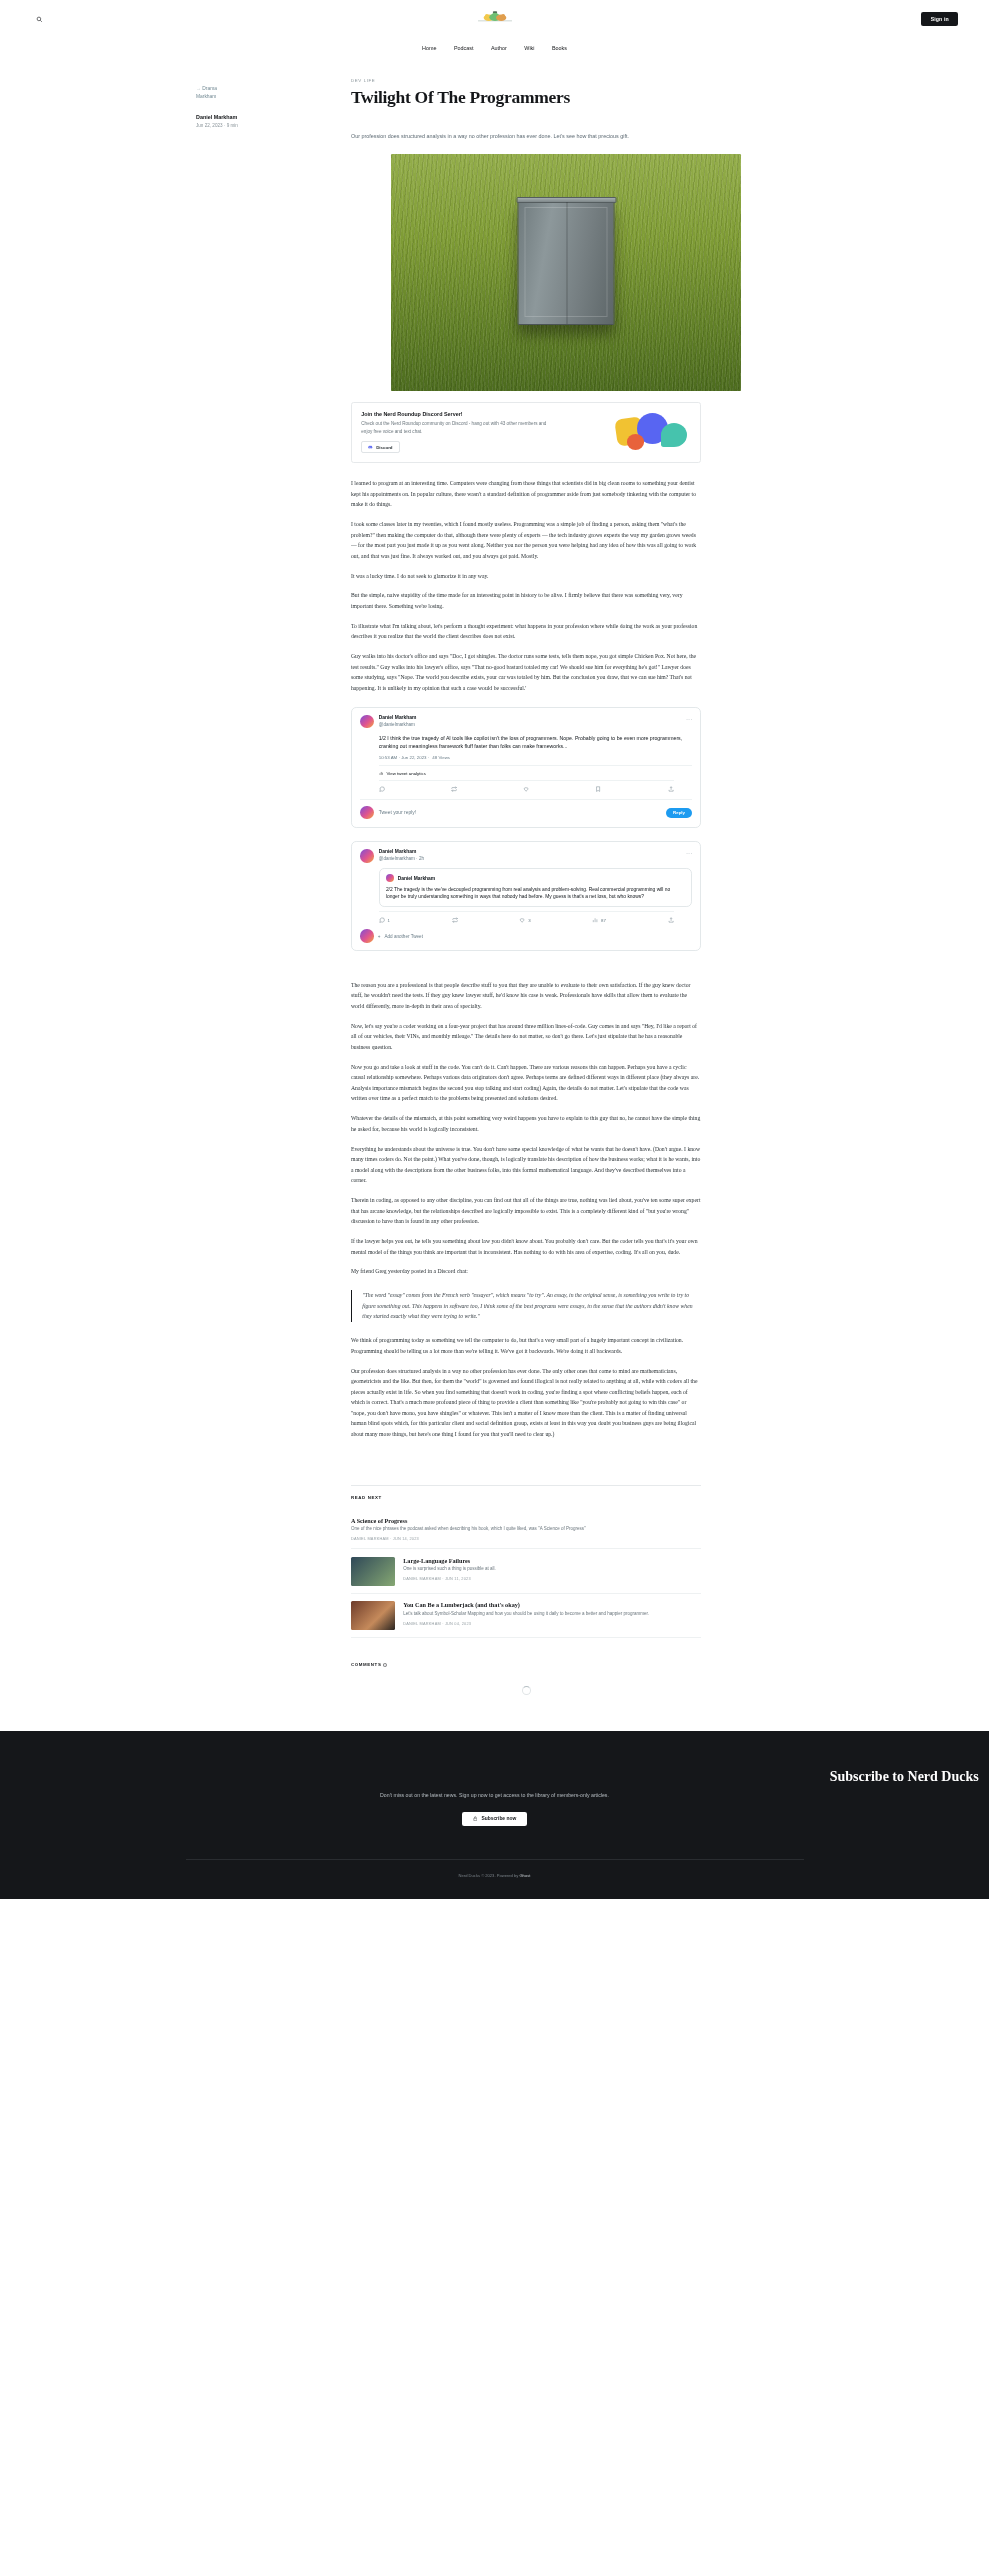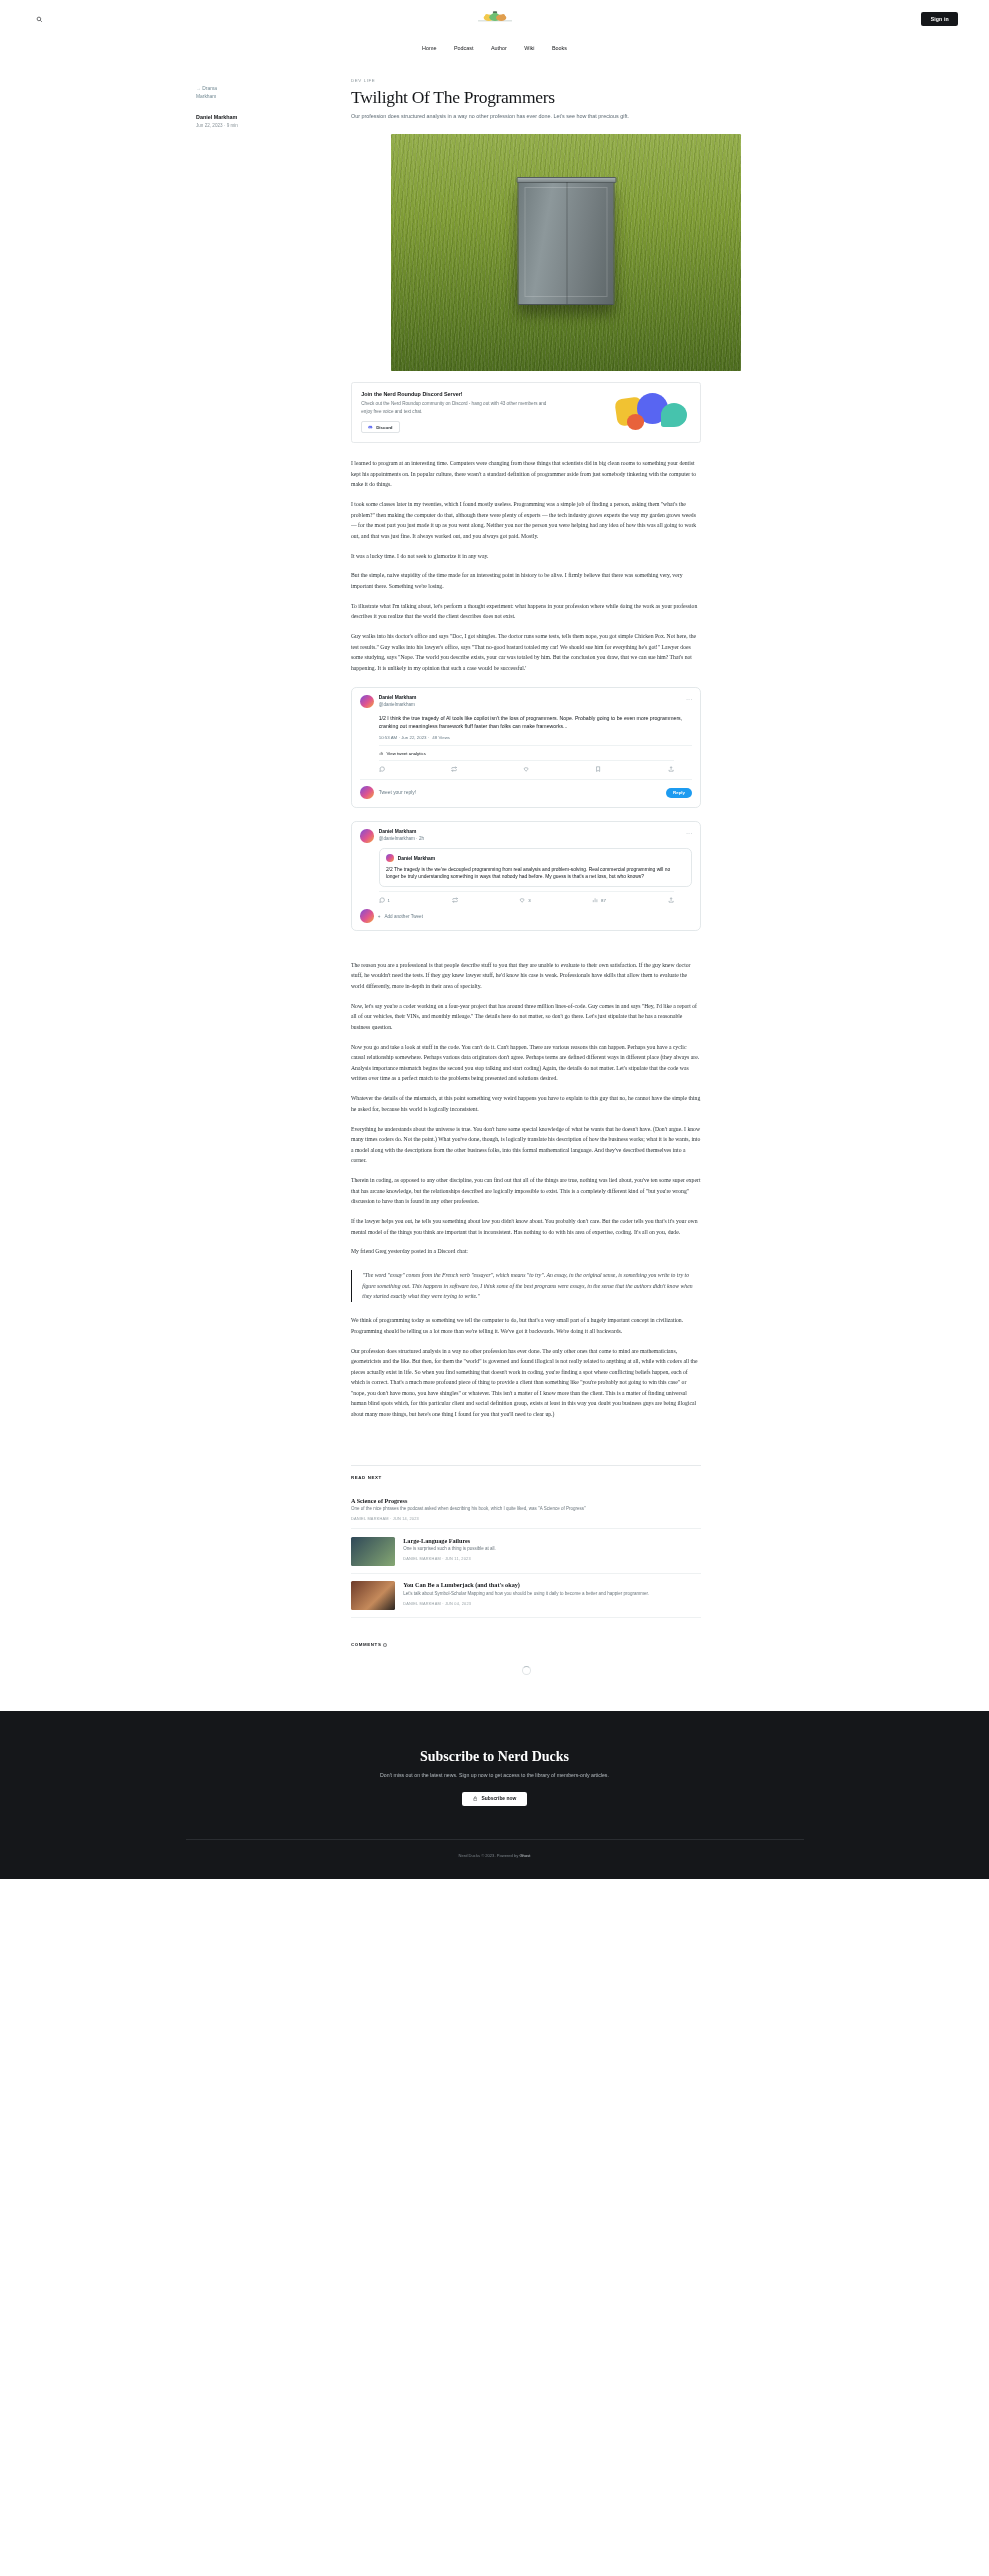--- a/index.html
+++ b/index.html
@@ -88,21 +88,21 @@
   }
   .kicker {
     font-family: "Liberation Sans", sans-serif;
     font-size: 4.4px; letter-spacing: 0.6px;
     text-transform: uppercase; color: #8a949a;
     margin-bottom: 5.2px;
   }
   h1.article-title {
     font-family: "Liberation Serif", serif;
     font-size: 17.5px; line-height: 1.12;
-    font-weight: 400; margin: 0 0 4px;
+    font-weight: 700; margin: 0 0 24px;
     letter-spacing: -0.3px;
   }
   .article-excerpt {
     font-family: "Liberation Sans", sans-serif;
     font-size: 5.4px; line-height: 1.6; color: #5d6a73;
     margin: 0 0 13.4px; max-width: 289px;
   }
 
   .feature-image {
     width: 100%;
@@ -326,21 +326,21 @@
   
   .footer-cta {
     background: #15171a;
     color: #fff;
     text-align: center;
     padding: 38px 10.3px 33px;
     margin-top: 20.6px;
   }
   .footer-cta h2 {
     font-family: "Liberation Serif", serif;
-    font-size: 14px; margin: 0 0 7.2px; font-weight: 700;
+    font-size: 14px; margin: 0 0 7.2px; font-weight: 700; text-align: right;
   }
   .footer-cta p {
     font-family: "Liberation Sans", sans-serif;
     font-size: 5.2px; color: #b6bdc2; margin: 0 0 13.4px;
   }
   .subscribe-btn {
     display: inline-flex; align-items: center; gap: 4.1px;
     background: #fff; color: #15171a;
     font-family: "Liberation Sans", sans-serif;
     font-size: 4.9px; font-weight: 600;

